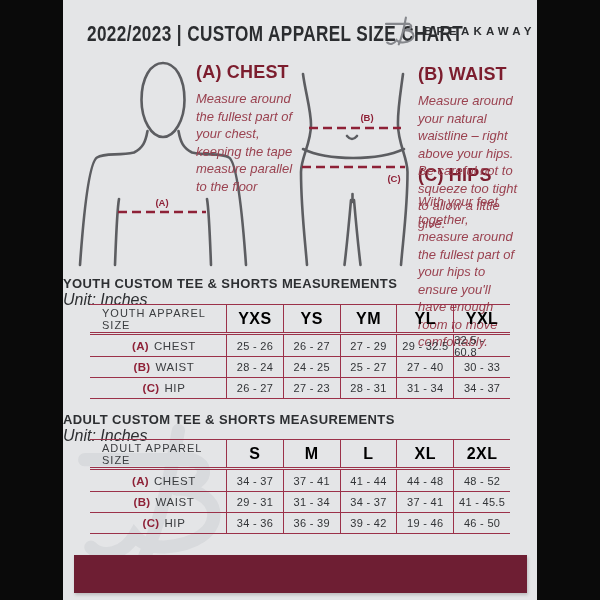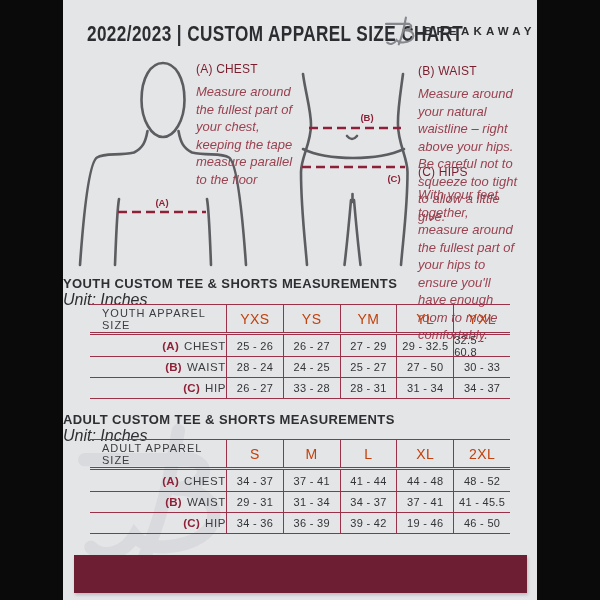--- a/index.html
+++ b/index.html
@@ -23,31 +23,31 @@
   .brand svg{display:block}
   .brand-name{font-size:11.5px;font-weight:700;color:var(--ink);letter-spacing:4.2px}
 
   
   .fig{position:absolute}
   .fig path{fill:none;stroke:var(--fig);stroke-width:2.6;stroke-linecap:round}
   .fig .dash{stroke:var(--maroon-line);stroke-width:2.4;stroke-dasharray:9 5;stroke-linecap:butt}
   .fig text{font-family:"Liberation Sans","DejaVu Sans",sans-serif;font-size:9.5px;font-weight:700;fill:var(--maroon-line)}
 
   .guide{position:absolute}
-  .guide h3{font-size:12px;font-weight:400;color:var(--maroon-head);letter-spacing:.2px;margin-bottom:7px}
+  .guide h3{font-size:18px;font-weight:700;color:var(--maroon-head);letter-spacing:.2px;margin-bottom:7px}
   .guide p{font-size:13px;font-style:italic;color:var(--maroon-body);line-height:1.35;white-space:pre-line}
 
   
   .tbl-title{position:absolute;left:0;width:474px;font-size:13px;font-weight:700;color:#2d2f32;letter-spacing:.4px}
   .tbl-unit{position:absolute;left:0;width:474px;text-align:left;font-size:16px;font-style:italic;color:#2d2f32}
   .size-table{position:absolute;left:27px;width:420px;display:grid;grid-template-columns:136px repeat(5,1fr);border-top:1.5px solid var(--tbl-line);border-bottom:1.5px solid var(--tbl-line);z-index:2}
   .cell{display:flex;align-items:center;justify-content:center;height:21px;border-left:1px solid var(--tbl-line);font-size:11px;color:#323437;letter-spacing:.3px}
-  .cell.first{justify-content:flex-end;padding-left:12px;border-left:none}
+  .cell.first{justify-content:center;padding-left:12px;border-left:none}
   .cell.head{height:27px}
-  .cell.size{font-weight:400;font-size:14px;color:#c2410c;letter-spacing:.5px}
+  .cell.size{font-weight:700;font-size:16px;color:#000000;letter-spacing:.5px}
   .cell.rt{border-top:1px solid var(--tbl-line)}
   .lbl{font-size:11px;letter-spacing:1px;color:#3a3c3f}
   .rl-prefix{color:var(--maroon-line);font-weight:700;margin-right:5px;font-size:11.5px}
   .rl-text{color:#3a3c3f;letter-spacing:.6px;font-size:11.5px}
   .divider{grid-column:1/-1;height:3px;border-top:1px solid var(--tbl-line);border-bottom:1px solid var(--tbl-line)}
 
   
   .watermark{position:absolute;left:10px;top:418px;z-index:1;opacity:.8}
   .watermark path{fill:none;stroke:#d6d8db;stroke-width:3.2;stroke-linecap:round}
   .footer-bar{position:absolute;left:11px;top:555px;width:453px;height:38px;background:var(--footer);box-shadow:1px 2px 3px rgba(0,0,0,.18);z-index:3}
@@ -136,28 +136,28 @@
       <div class="cell val">27 - 29</div>
       <div class="cell val">29 - 32.5</div>
       <div class="cell val">32.5 - 60.8</div>
       <div class="cell first rt">
         <span class="rl-prefix">(B)</span>
         <span class="rl-text">WAIST</span>
       </div>
       <div class="cell val rt">28 - 24</div>
       <div class="cell val rt">24 - 25</div>
       <div class="cell val rt">25 - 27</div>
-      <div class="cell val rt">27 - 50</div>
+      <div class="cell val rt">27 - 40</div>
       <div class="cell val rt">30 - 33</div>
       <div class="cell first rt">
         <span class="rl-prefix">(C)</span>
         <span class="rl-text">HIP</span>
       </div>
       <div class="cell val rt">26 - 27</div>
-      <div class="cell val rt">33 - 28</div>
+      <div class="cell val rt">27 - 23</div>
       <div class="cell val rt">28 - 31</div>
       <div class="cell val rt">31 - 34</div>
       <div class="cell val rt">34 - 37</div>
     </div>
 
   <div class="tbl-title" style="top:412px">ADULT CUSTOM TEE &amp; SHORTS MEASUREMENTS</div>
   <div class="tbl-unit" style="top:427px">Unit: Inches</div>
   <div class="size-table" style="top:439px">
       <div class="cell first head">
         <span class="lbl">ADULT APPAREL SIZE</span>

